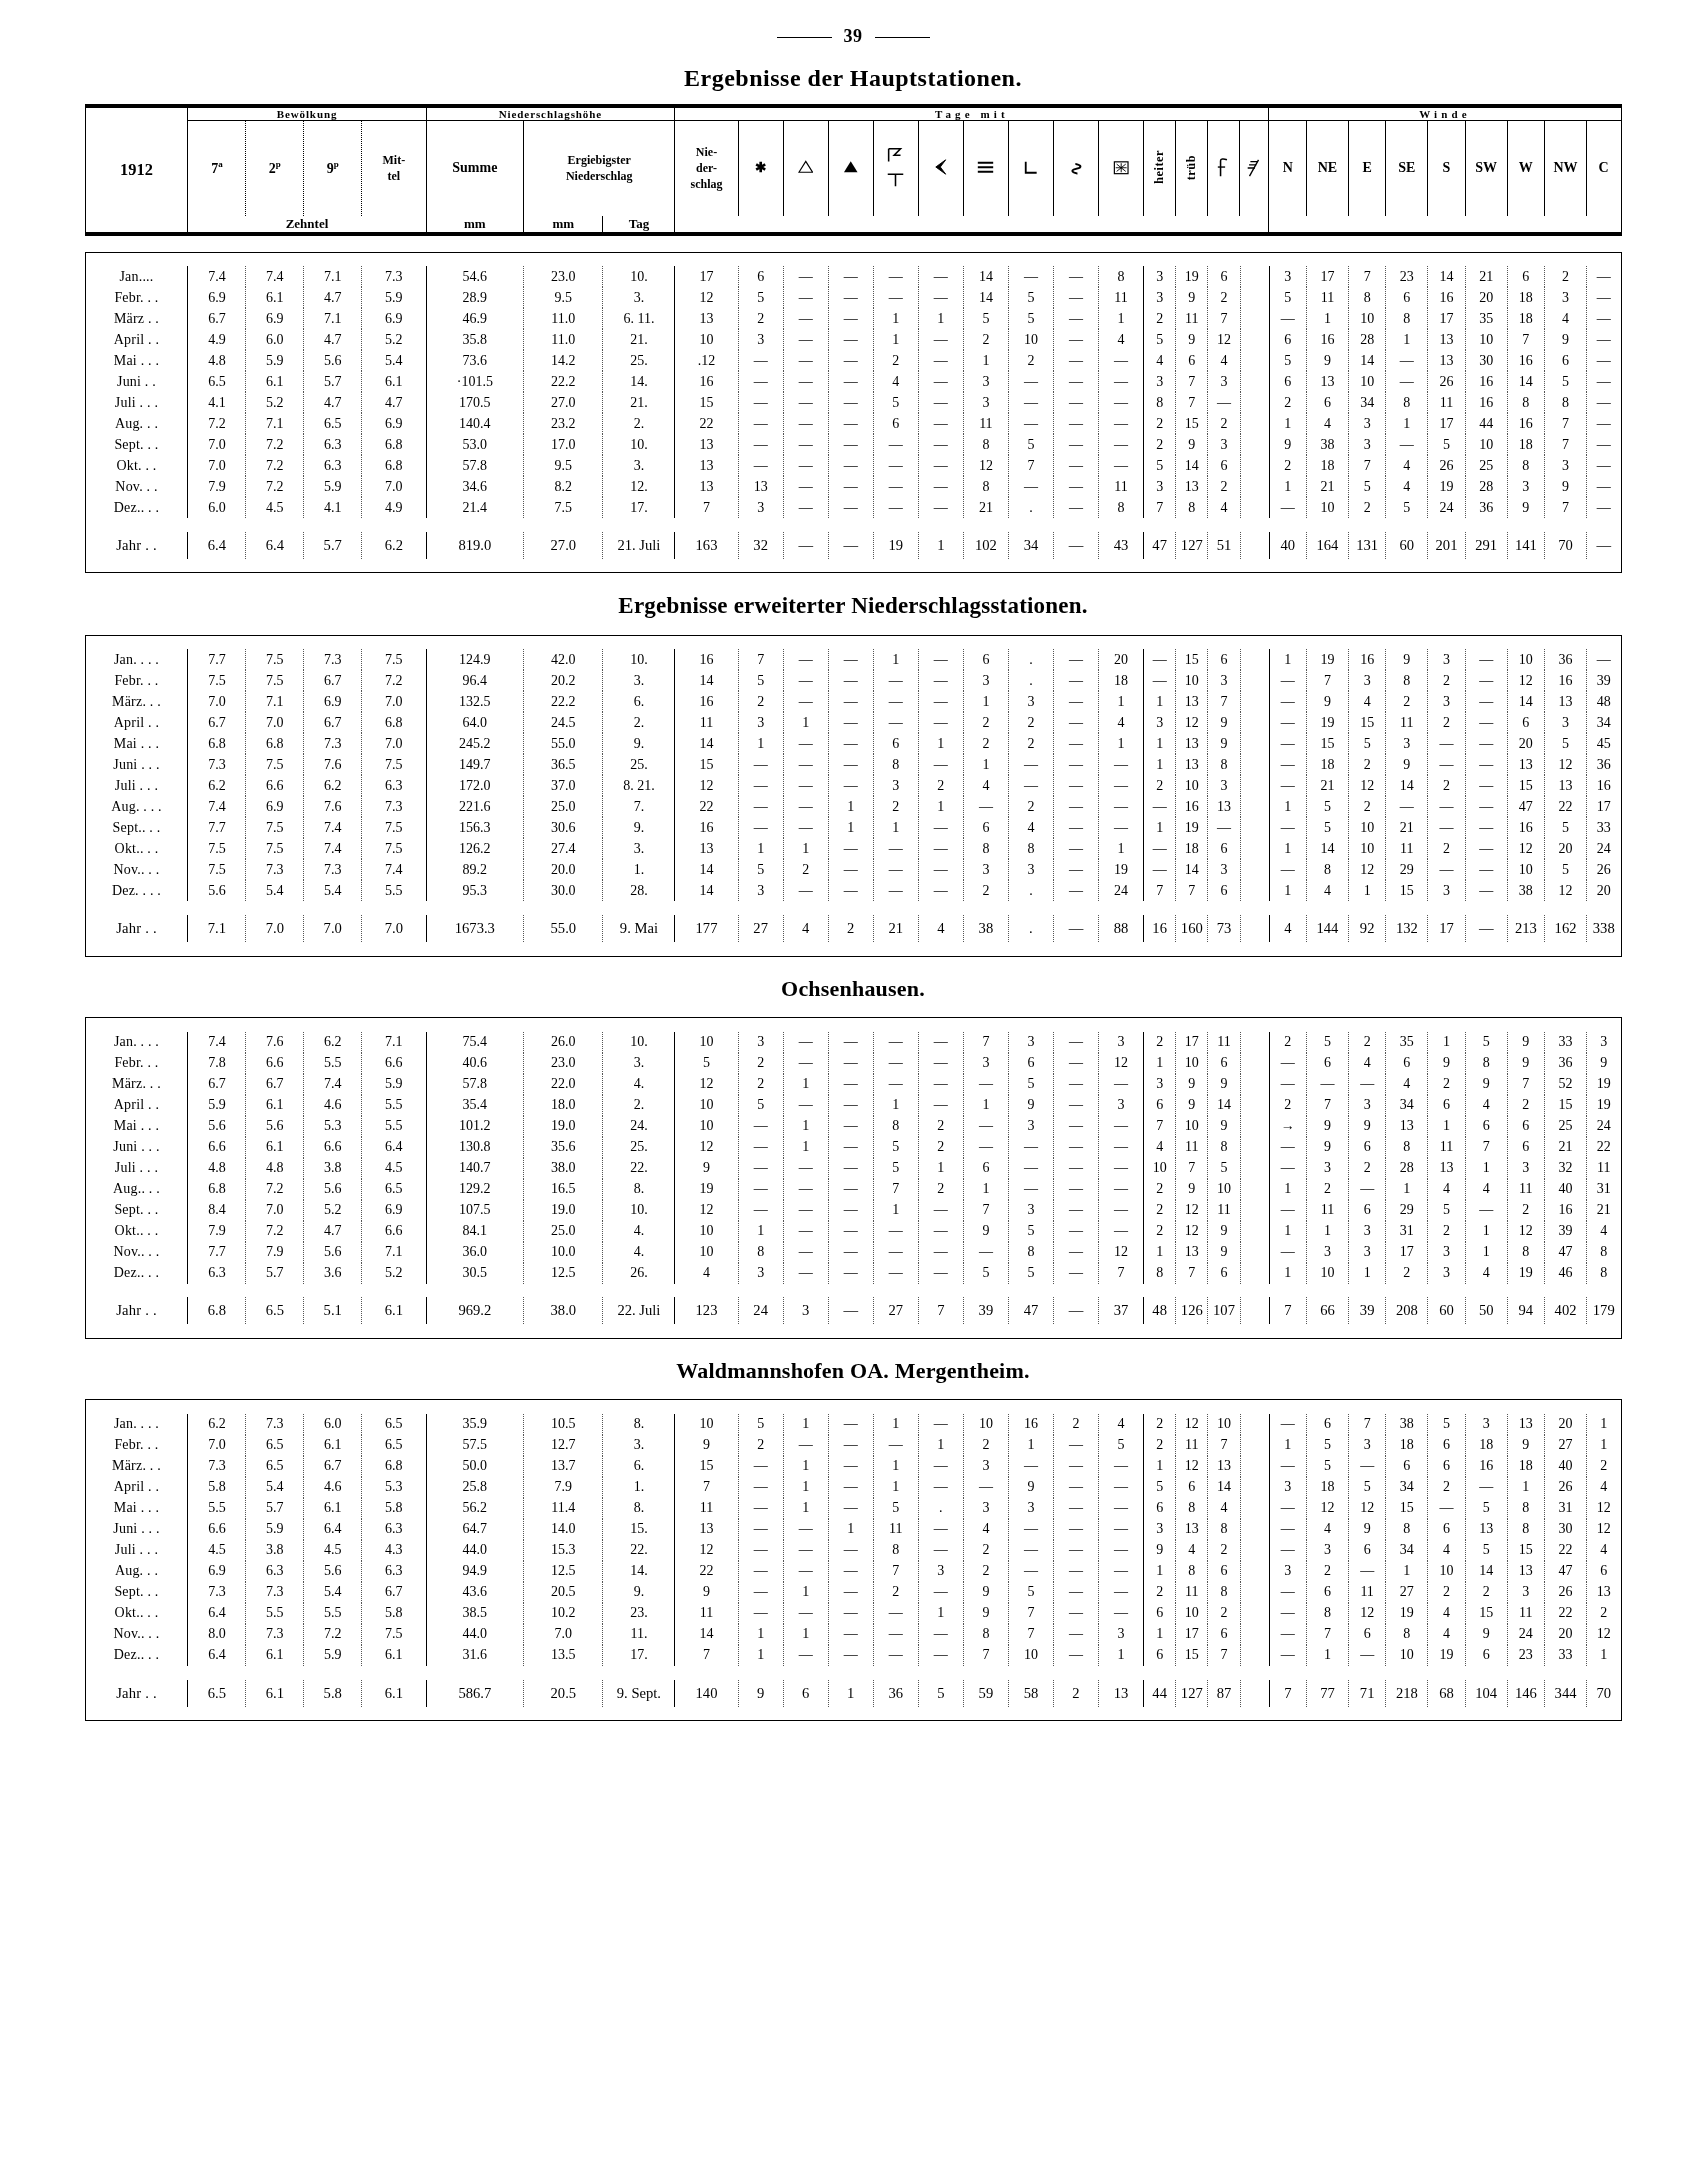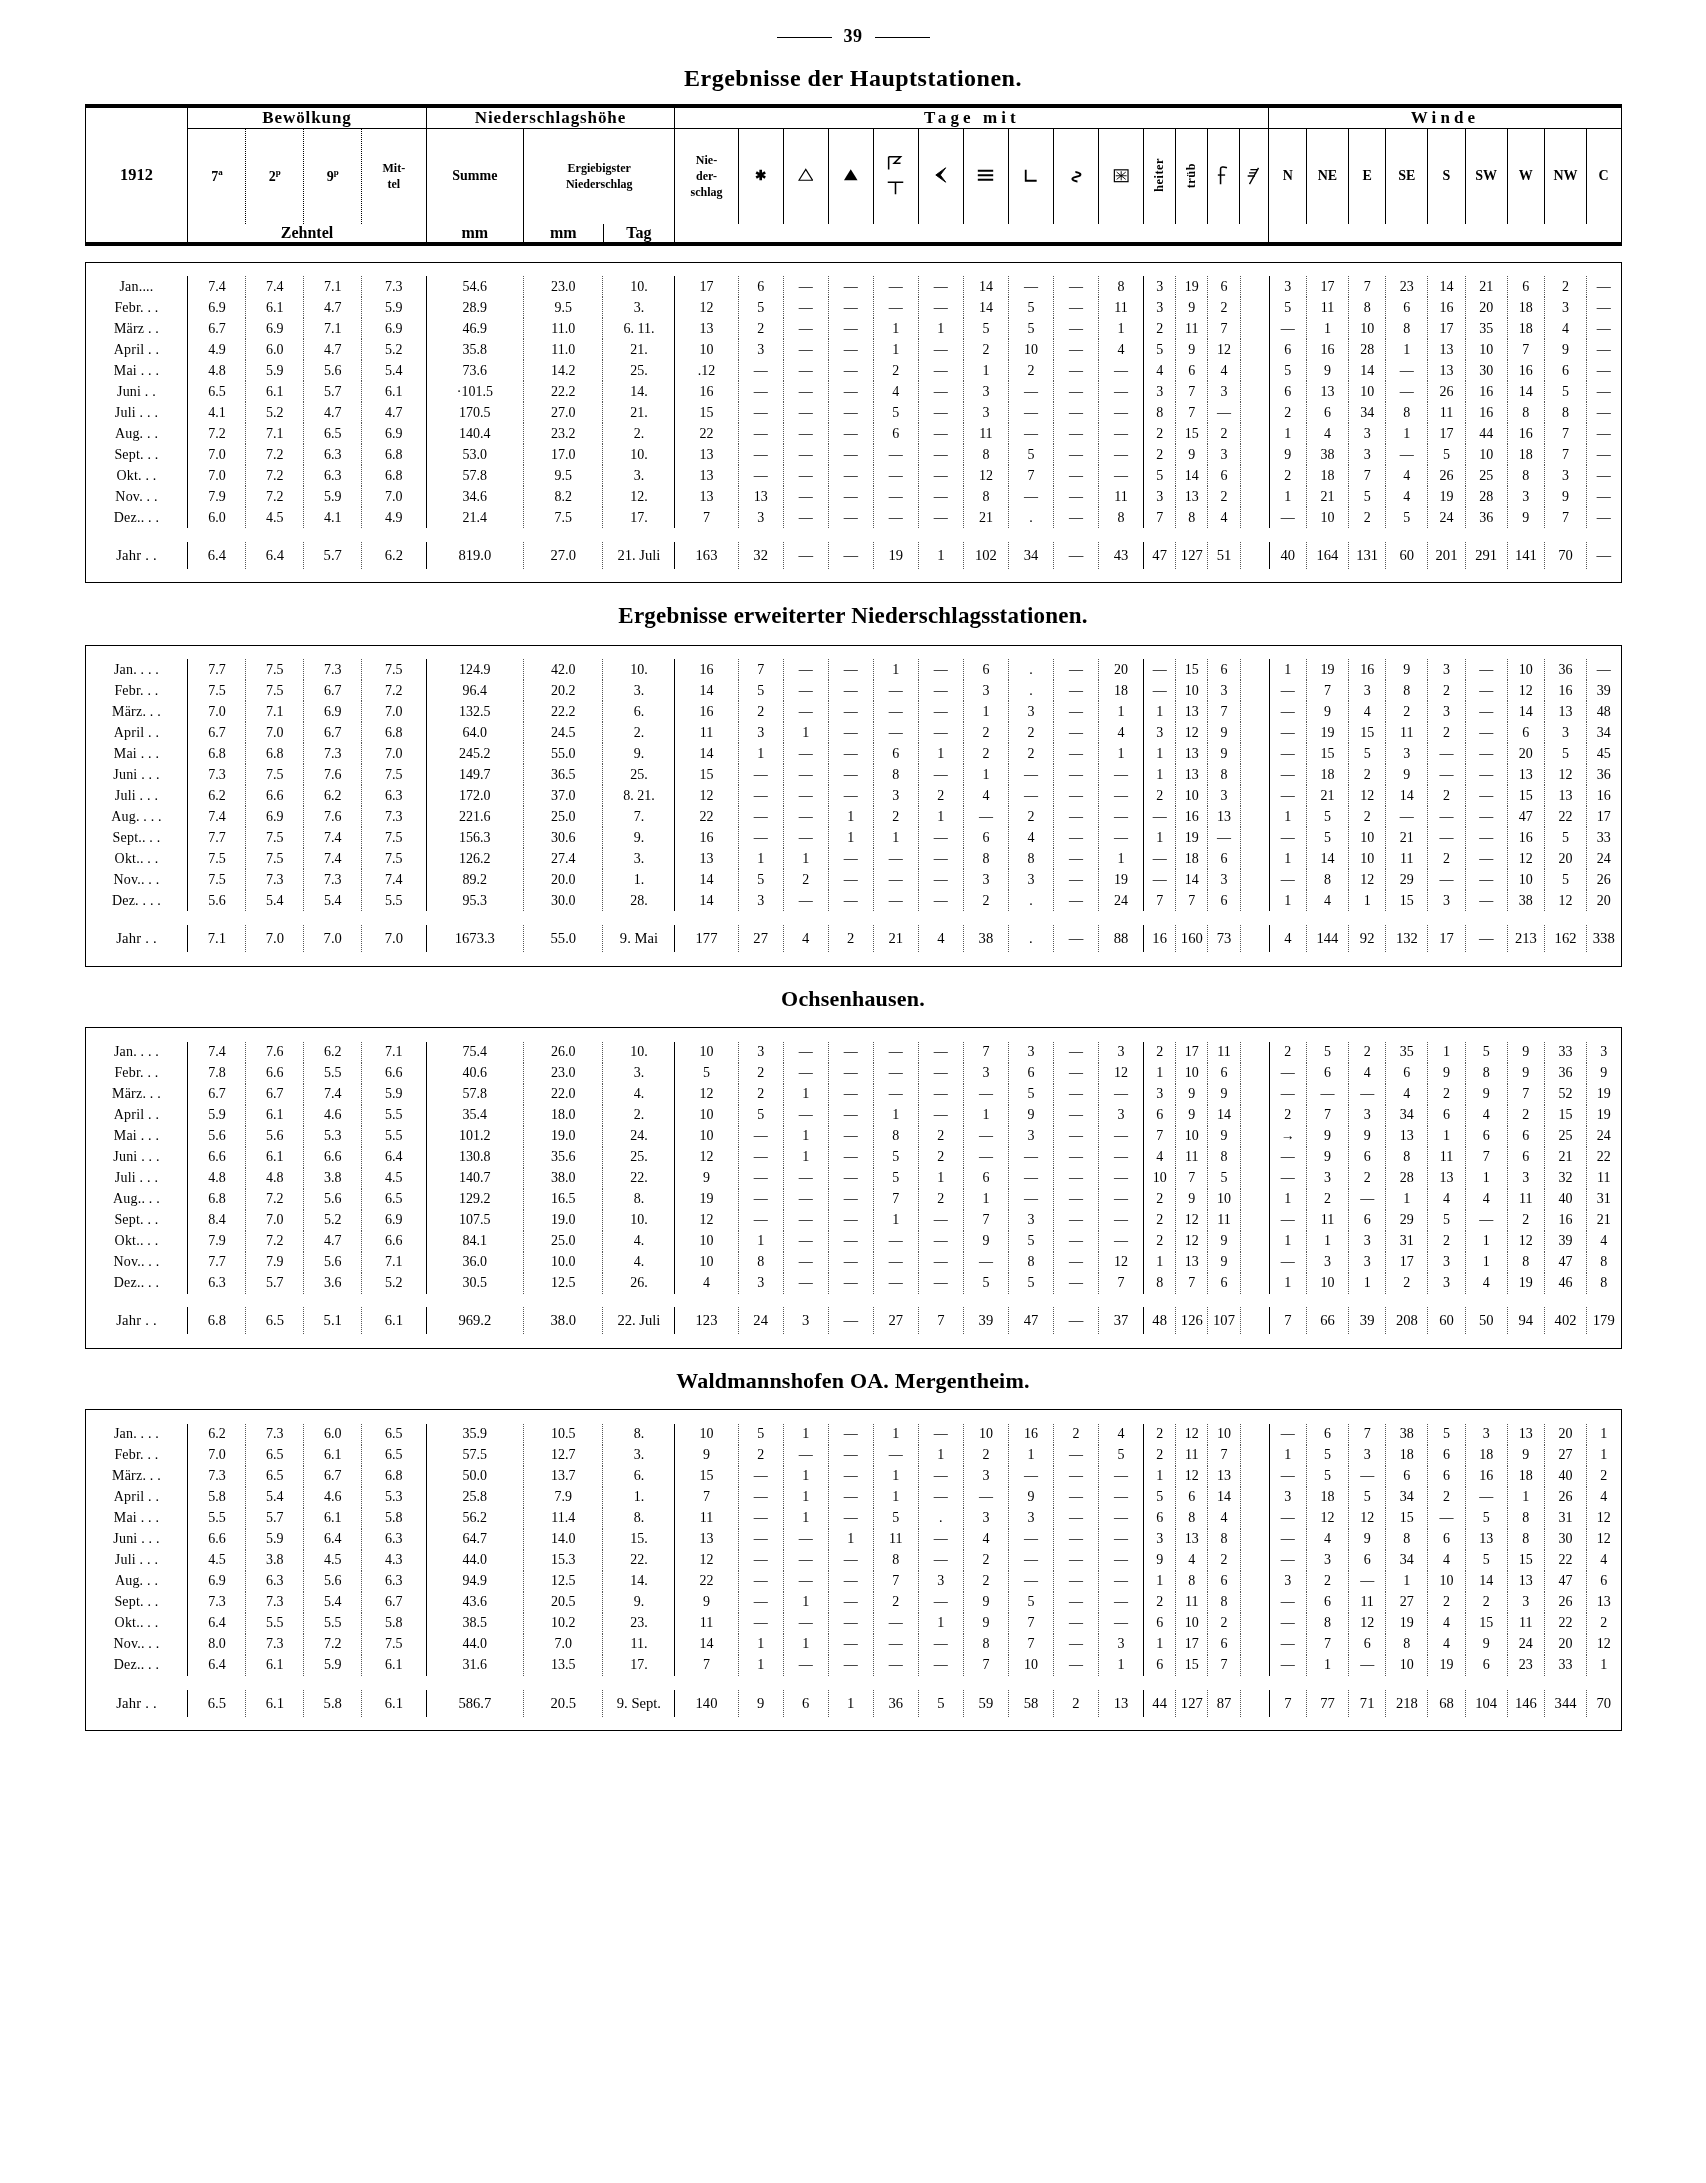--- a/index.html
+++ b/index.html
@@ -68,26 +68,26 @@
     border-right:1.8px solid #000;
     width:1537px;
     margin:12px auto 0 auto;
     border-collapse:collapse;
     table-layout:fixed;
   }
   .headtable td{
     padding:0;text-align:center;vertical-align:middle;
     font-weight:bold;
   }
-  .grpttl{font-size:17px;font-weight:bold;letter-spacing:0.9px;padding:5.5px 0 4.5px 0;margin-top:20px;}
+  .grpttl{font-size:11px;font-weight:bold;letter-spacing:0.9px;padding:5.5px 0 4.5px 0;margin-top:20px;}
   .grpttl.wide{letter-spacing:4.1px;}
   .hrule{border-bottom:0.5px solid #000;}
   .yearcell{font-size:16.4px;font-weight:bold;}
   .subhd{font-size:14px;font-weight:normal;}
-  .unit{font-size:16px;font-weight:normal;padding-bottom:4.5px;}
+  .unit{font-size:13px;font-weight:normal;padding-bottom:4.5px;}
   .sup{font-size:9px;vertical-align:super;}
   .stack{font-size:12px;line-height:1.12;}
   .vert{
     writing-mode:vertical-rl;
     transform:rotate(180deg);
     font-size:12.3px;
     display:inline-block;
     letter-spacing:0.5px;
   }
 

